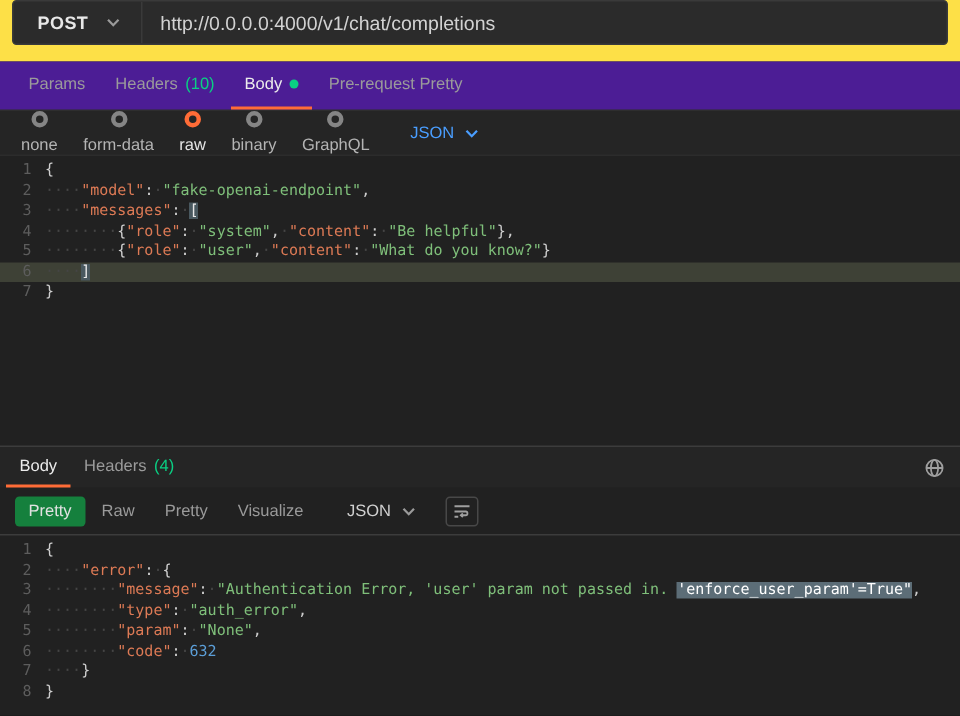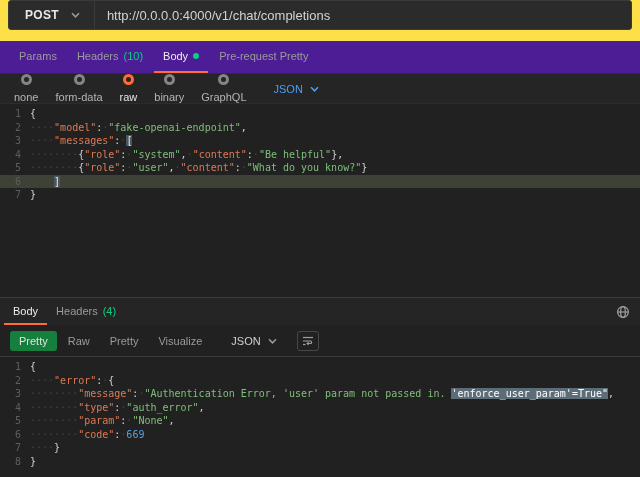--- a/index.html
+++ b/index.html
@@ -189,19 +189,19 @@
         </svg>
       </div>
     </div>
 
     <div class="editor response">
         <div class="code-line"><span class="ln">1</span><span><span class="t-p">{</span></span></div>
         <div class="code-line"><span class="ln">2</span><span><span class="t-w">····</span><span class="t-k">"error"</span><span class="t-p">:</span><span class="t-w">·</span><span class="t-p">{</span></span></div>
         <div class="code-line"><span class="ln">3</span><span><span class="t-w">········</span><span class="t-k">"message"</span><span class="t-p">:</span><span class="t-w">·</span><span class="t-s">"Authentication Error, 'user' param not passed in. </span><span class="t-sel">'enforce_user_param'=True"</span><span class="t-p">,</span></span></div>
         <div class="code-line"><span class="ln">4</span><span><span class="t-w">········</span><span class="t-k">"type"</span><span class="t-p">:</span><span class="t-w">·</span><span class="t-s">"auth_error"</span><span class="t-p">,</span></span></div>
         <div class="code-line"><span class="ln">5</span><span><span class="t-w">········</span><span class="t-k">"param"</span><span class="t-p">:</span><span class="t-w">·</span><span class="t-s">"None"</span><span class="t-p">,</span></span></div>
-        <div class="code-line"><span class="ln">6</span><span><span class="t-w">········</span><span class="t-k">"code"</span><span class="t-p">:</span><span class="t-w">·</span><span class="t-n">669</span></span></div>
+        <div class="code-line"><span class="ln">6</span><span><span class="t-w">········</span><span class="t-k">"code"</span><span class="t-p">:</span><span class="t-w">·</span><span class="t-n">632</span></span></div>
         <div class="code-line"><span class="ln">7</span><span><span class="t-w">····</span><span class="t-p">}</span></span></div>
         <div class="code-line"><span class="ln">8</span><span><span class="t-p">}</span></span></div>
       </div>
   </div>
 
 </div>
 
 </body></html>

